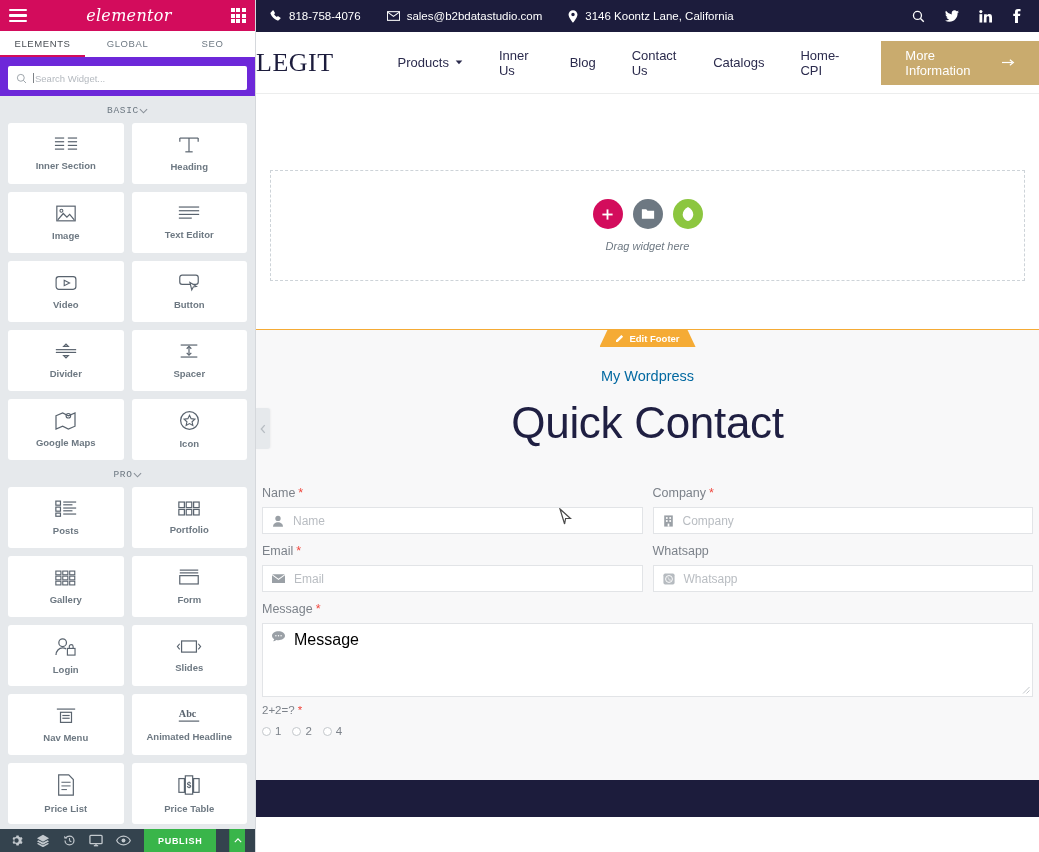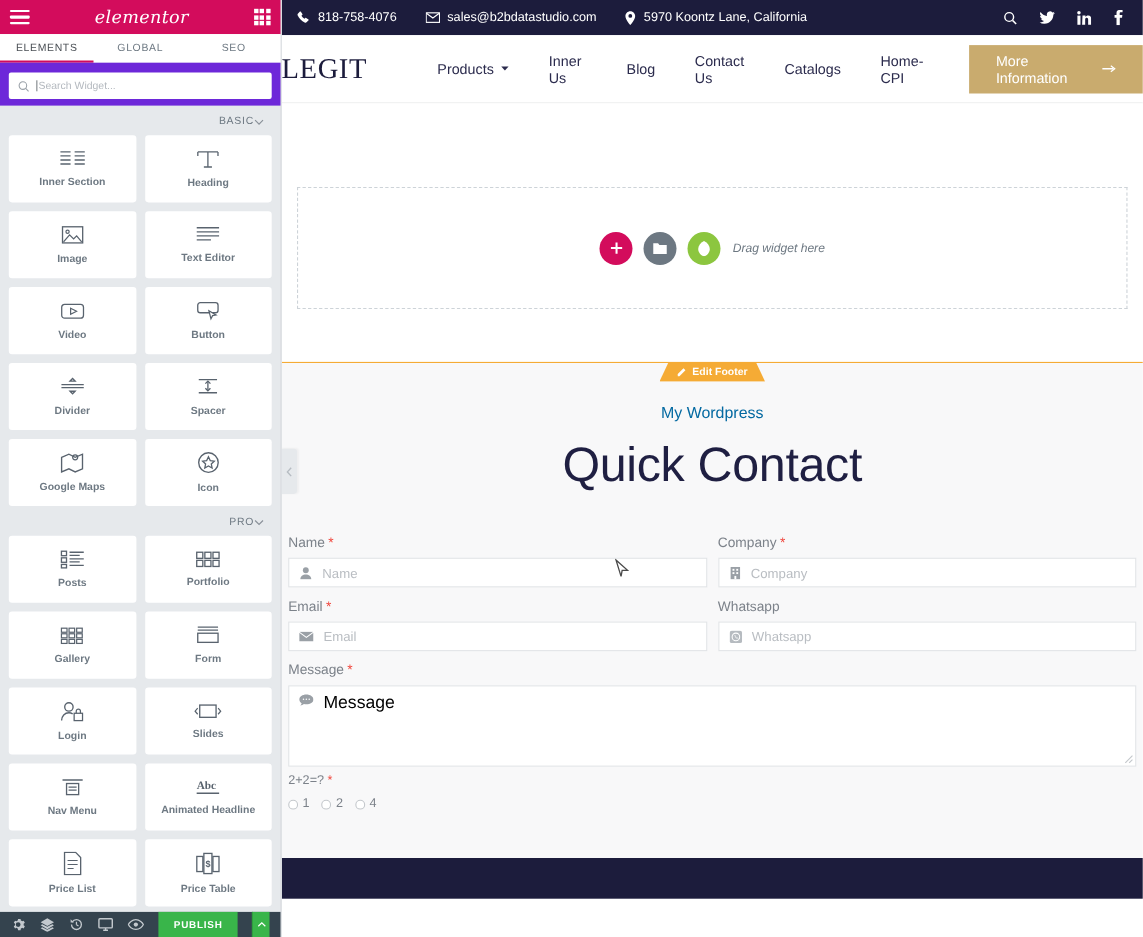--- a/index.html
+++ b/index.html
@@ -44,23 +44,23 @@
   .search-wrap { padding: 9px 8px 6px; background: #6d28d9; flex: none; }
   .search-box {
     height: 24px; background: #fff; border-radius: 2px;
     display: flex; align-items: center; padding: 0 8px; gap: 6px;
   }
   .search-box svg { flex: none; }
   .search-ph { font-size: 9.5px; color: #b4b9bf; display: flex; align-items: center; }
   .caret { display: inline-block; width: 1px; height: 10px; background: #7d8287; margin-right: 1px; }
 
   .cat-head {
-    display: flex; align-items: center; justify-content: flex-end;
-    padding: 9px 15px 7px; font-size: 9.5px; letter-spacing: .7px; color: #6d7882;
-    cursor: pointer; flex: none;
+    display: flex; align-items: center; justify-content: center;
+    padding: 9px 27px 7px; font-size: 9.5px; letter-spacing: .7px; color: #6d7882;
+    cursor: pointer; flex: none; font-family: Liberation Mono, monospace;
   }
   .panel-scroll { flex: 1; overflow: hidden; }
 
   .wgrid { display: grid; grid-template-columns: 1fr 1fr; gap: 8px; padding: 0 8px; font-weight: bold; }
   .wcard {
     background: #fff; border-radius: 3px; height: 61px;
     display: flex; flex-direction: column; align-items: center; justify-content: center;
     gap: 7px; cursor: move; color: #566370;
   }
   .wcard .wlabel { font-size: 9.5px; color: #6d7882; }
@@ -106,21 +106,21 @@
   }
   .nav-cta {
     margin-left: 20px; background: #c9ab6e; color: #fff; font-size: 13px;
     height: 44px; display: flex; align-items: center; gap: 9px;
     padding: 0 24px; cursor: pointer;
   }
 
   .dropzone-sec { background: #fff; padding: 76px 0 48px; }
   .dropzone {
     margin: 0 14px; border: 1.6px dashed #cdd3d8; height: 111px;
-    display: flex; flex-direction: row; align-items: center; justify-content: center; gap: 11px;
+    display: flex; flex-direction: column; align-items: center; justify-content: center; gap: 11px;
   }
   .dz-btns { display: flex; gap: 10px; }
   .dz-btn {
     width: 30px; height: 30px; border-radius: 50%;
     display: flex; align-items: center; justify-content: center; cursor: pointer;
   }
   .dz-add { background: #d30c5c; }
   .dz-folder { background: #6d7882; }
   .dz-leaf { background: #8cc63f; }
   .dz-label { font-size: 11px; font-style: italic; color: #6d7882; }
@@ -517,21 +517,21 @@
         <svg width="13" height="10" viewBox="0 0 15 11">
           <rect x="0.5" y="0.5" width="14" height="10" fill="none" stroke="#fff" stroke-width="1.2"></rect>
           <path d="M0.7 1l6.8 5 6.8-5" fill="none" stroke="#fff" stroke-width="1.2"></path>
           </svg>
         <span>sales@b2bdatastudio.com</span>
       </div>
       <div class="tb-item">
         <svg width="10" height="13" viewBox="0 0 11 14">
           <path fill="#fff" d="M5.5 0C2.8 0 .6 2.2.6 4.9c0 3.6 4.9 9.1 4.9 9.1s4.9-5.5 4.9-9.1C10.4 2.2 8.2 0 5.5 0zm0 6.7a1.9 1.9 0 110-3.8 1.9 1.9 0 010 3.8z"></path>
           </svg>
-        <span>5970 Koontz Lane, California</span>
+        <span>3146 Koontz Lane, California</span>
       </div>
       <div class="tb-social">
         <span>
           <svg width="13" height="13" viewBox="0 0 15 15">
               <circle cx="6.3" cy="6.3" r="4.6" fill="none" stroke="#fff" stroke-width="1.5"></circle>
               <line x1="9.8" y1="9.8" x2="13.6" y2="13.6" stroke="#fff" stroke-width="1.6"></line>
             </svg>
         </span>
         <span>
           <svg width="14" height="12" viewBox="0 0 16 13">

